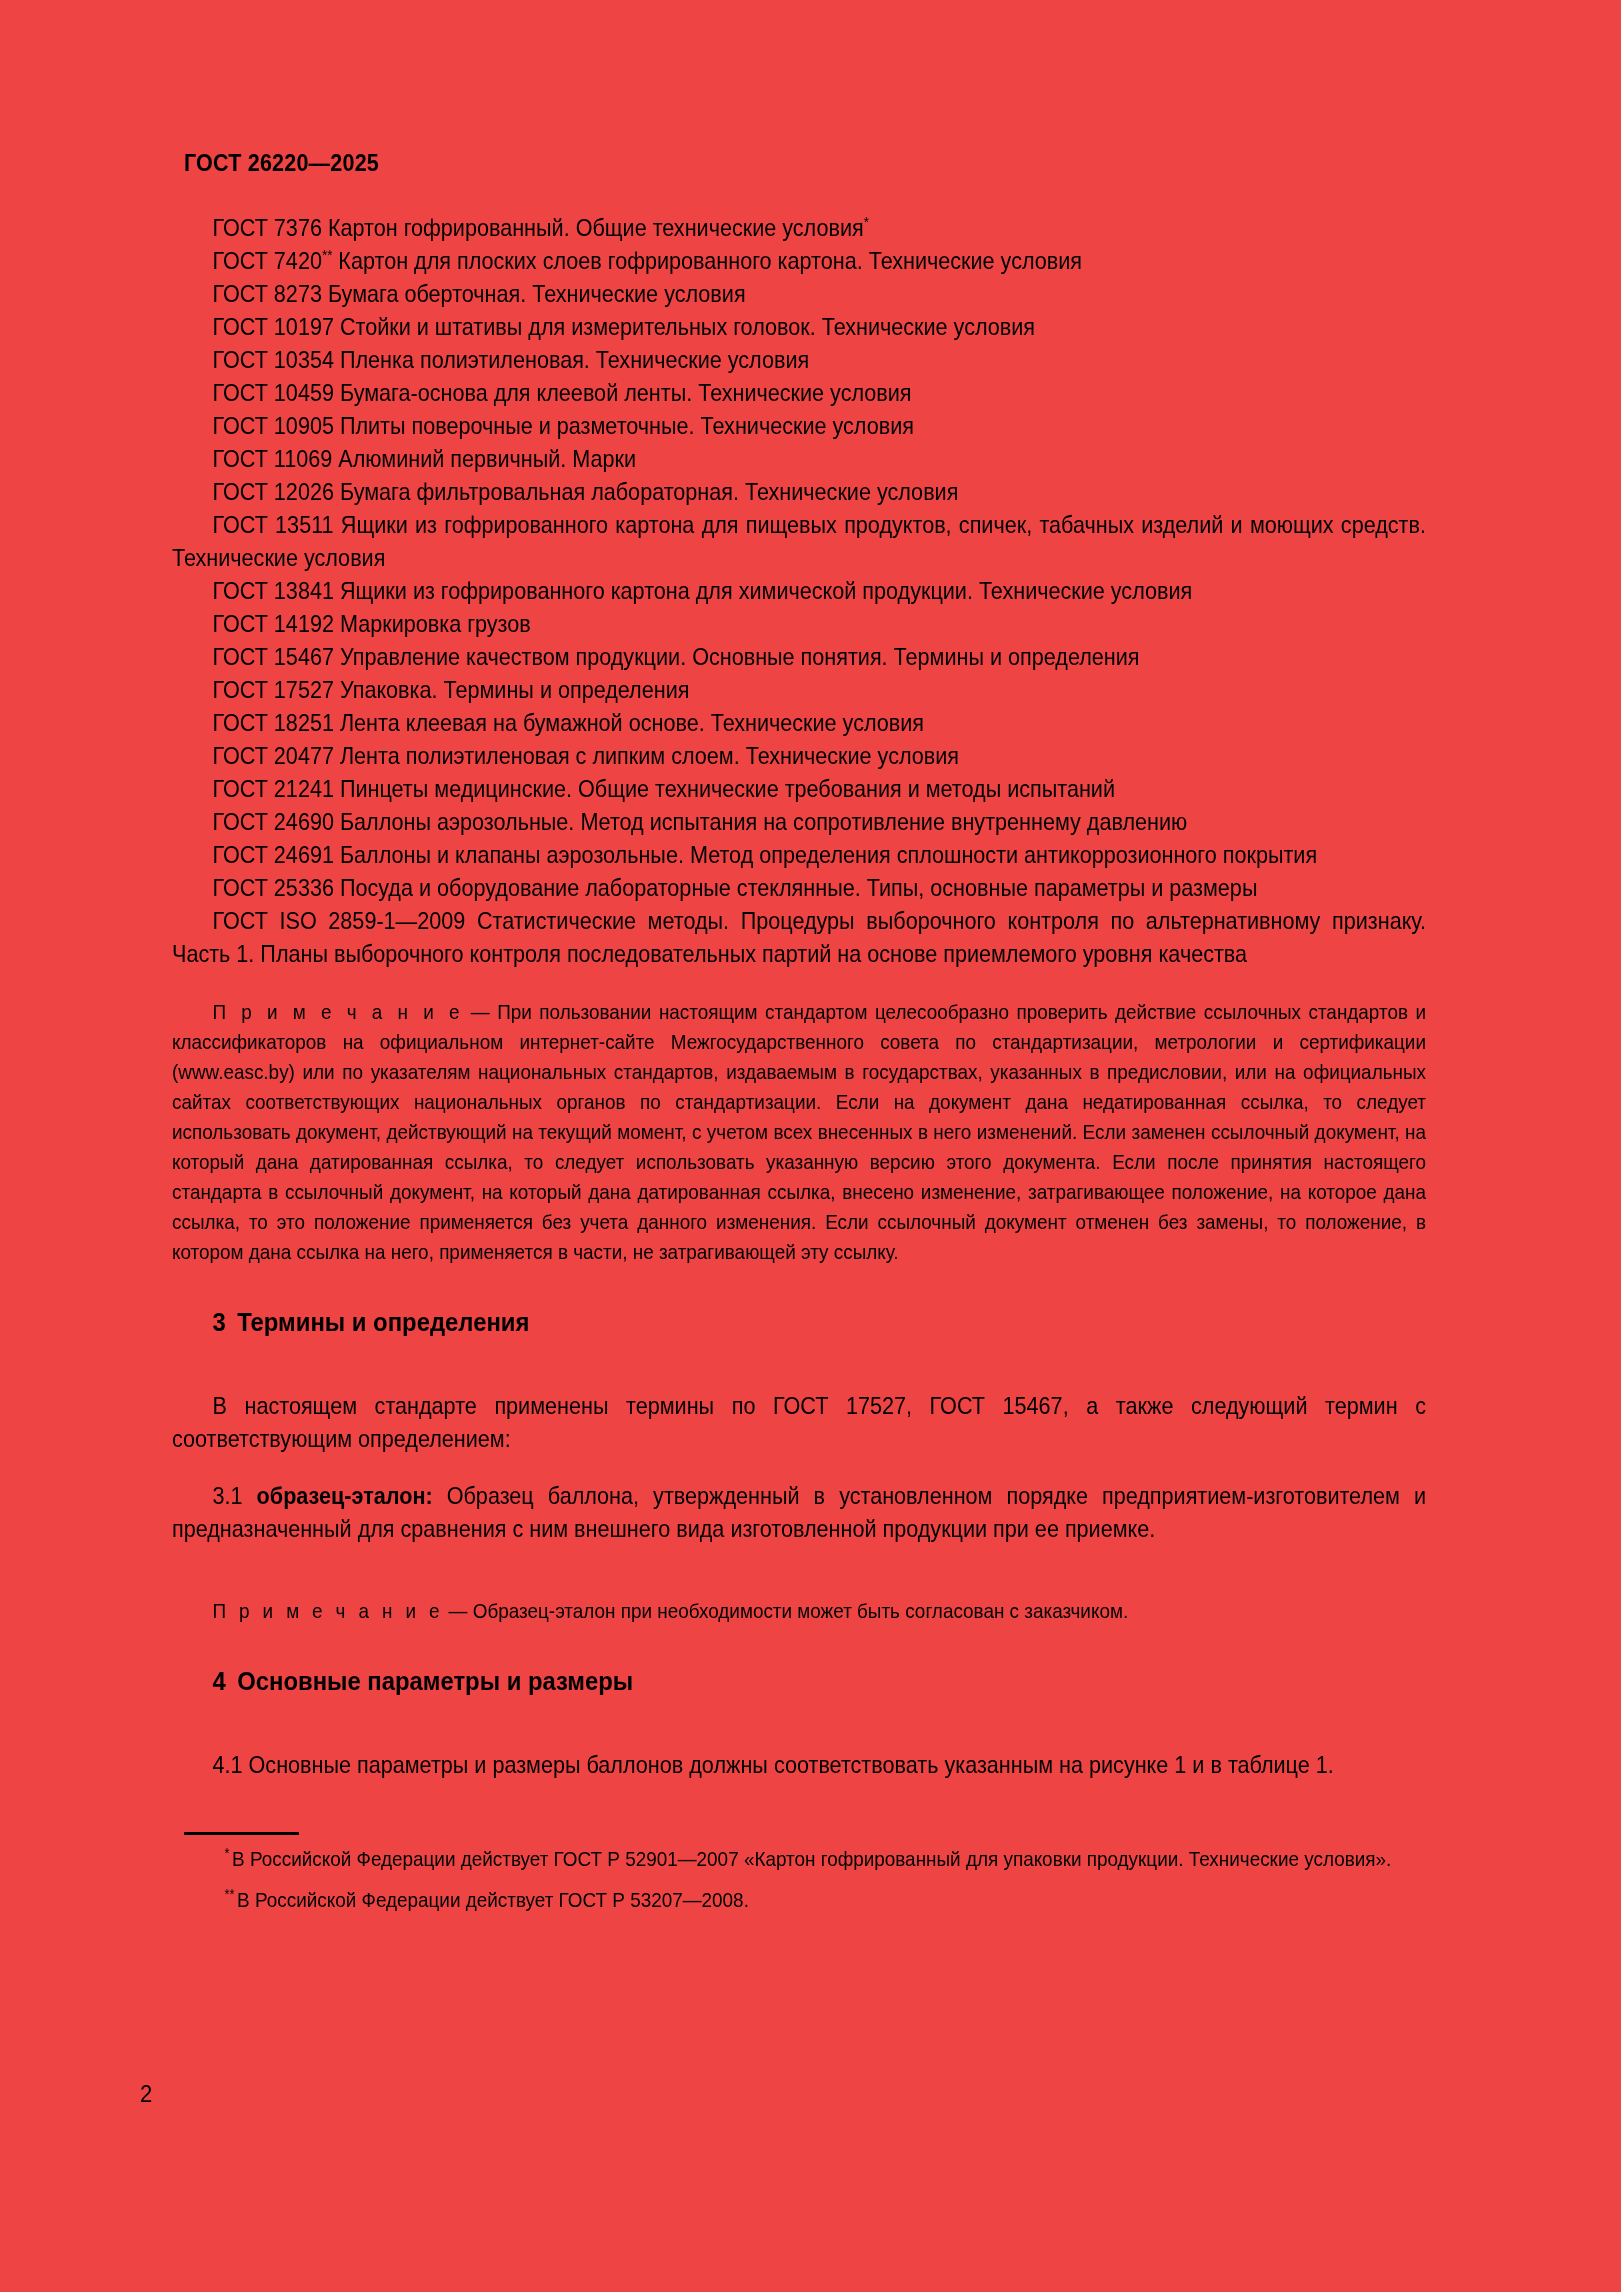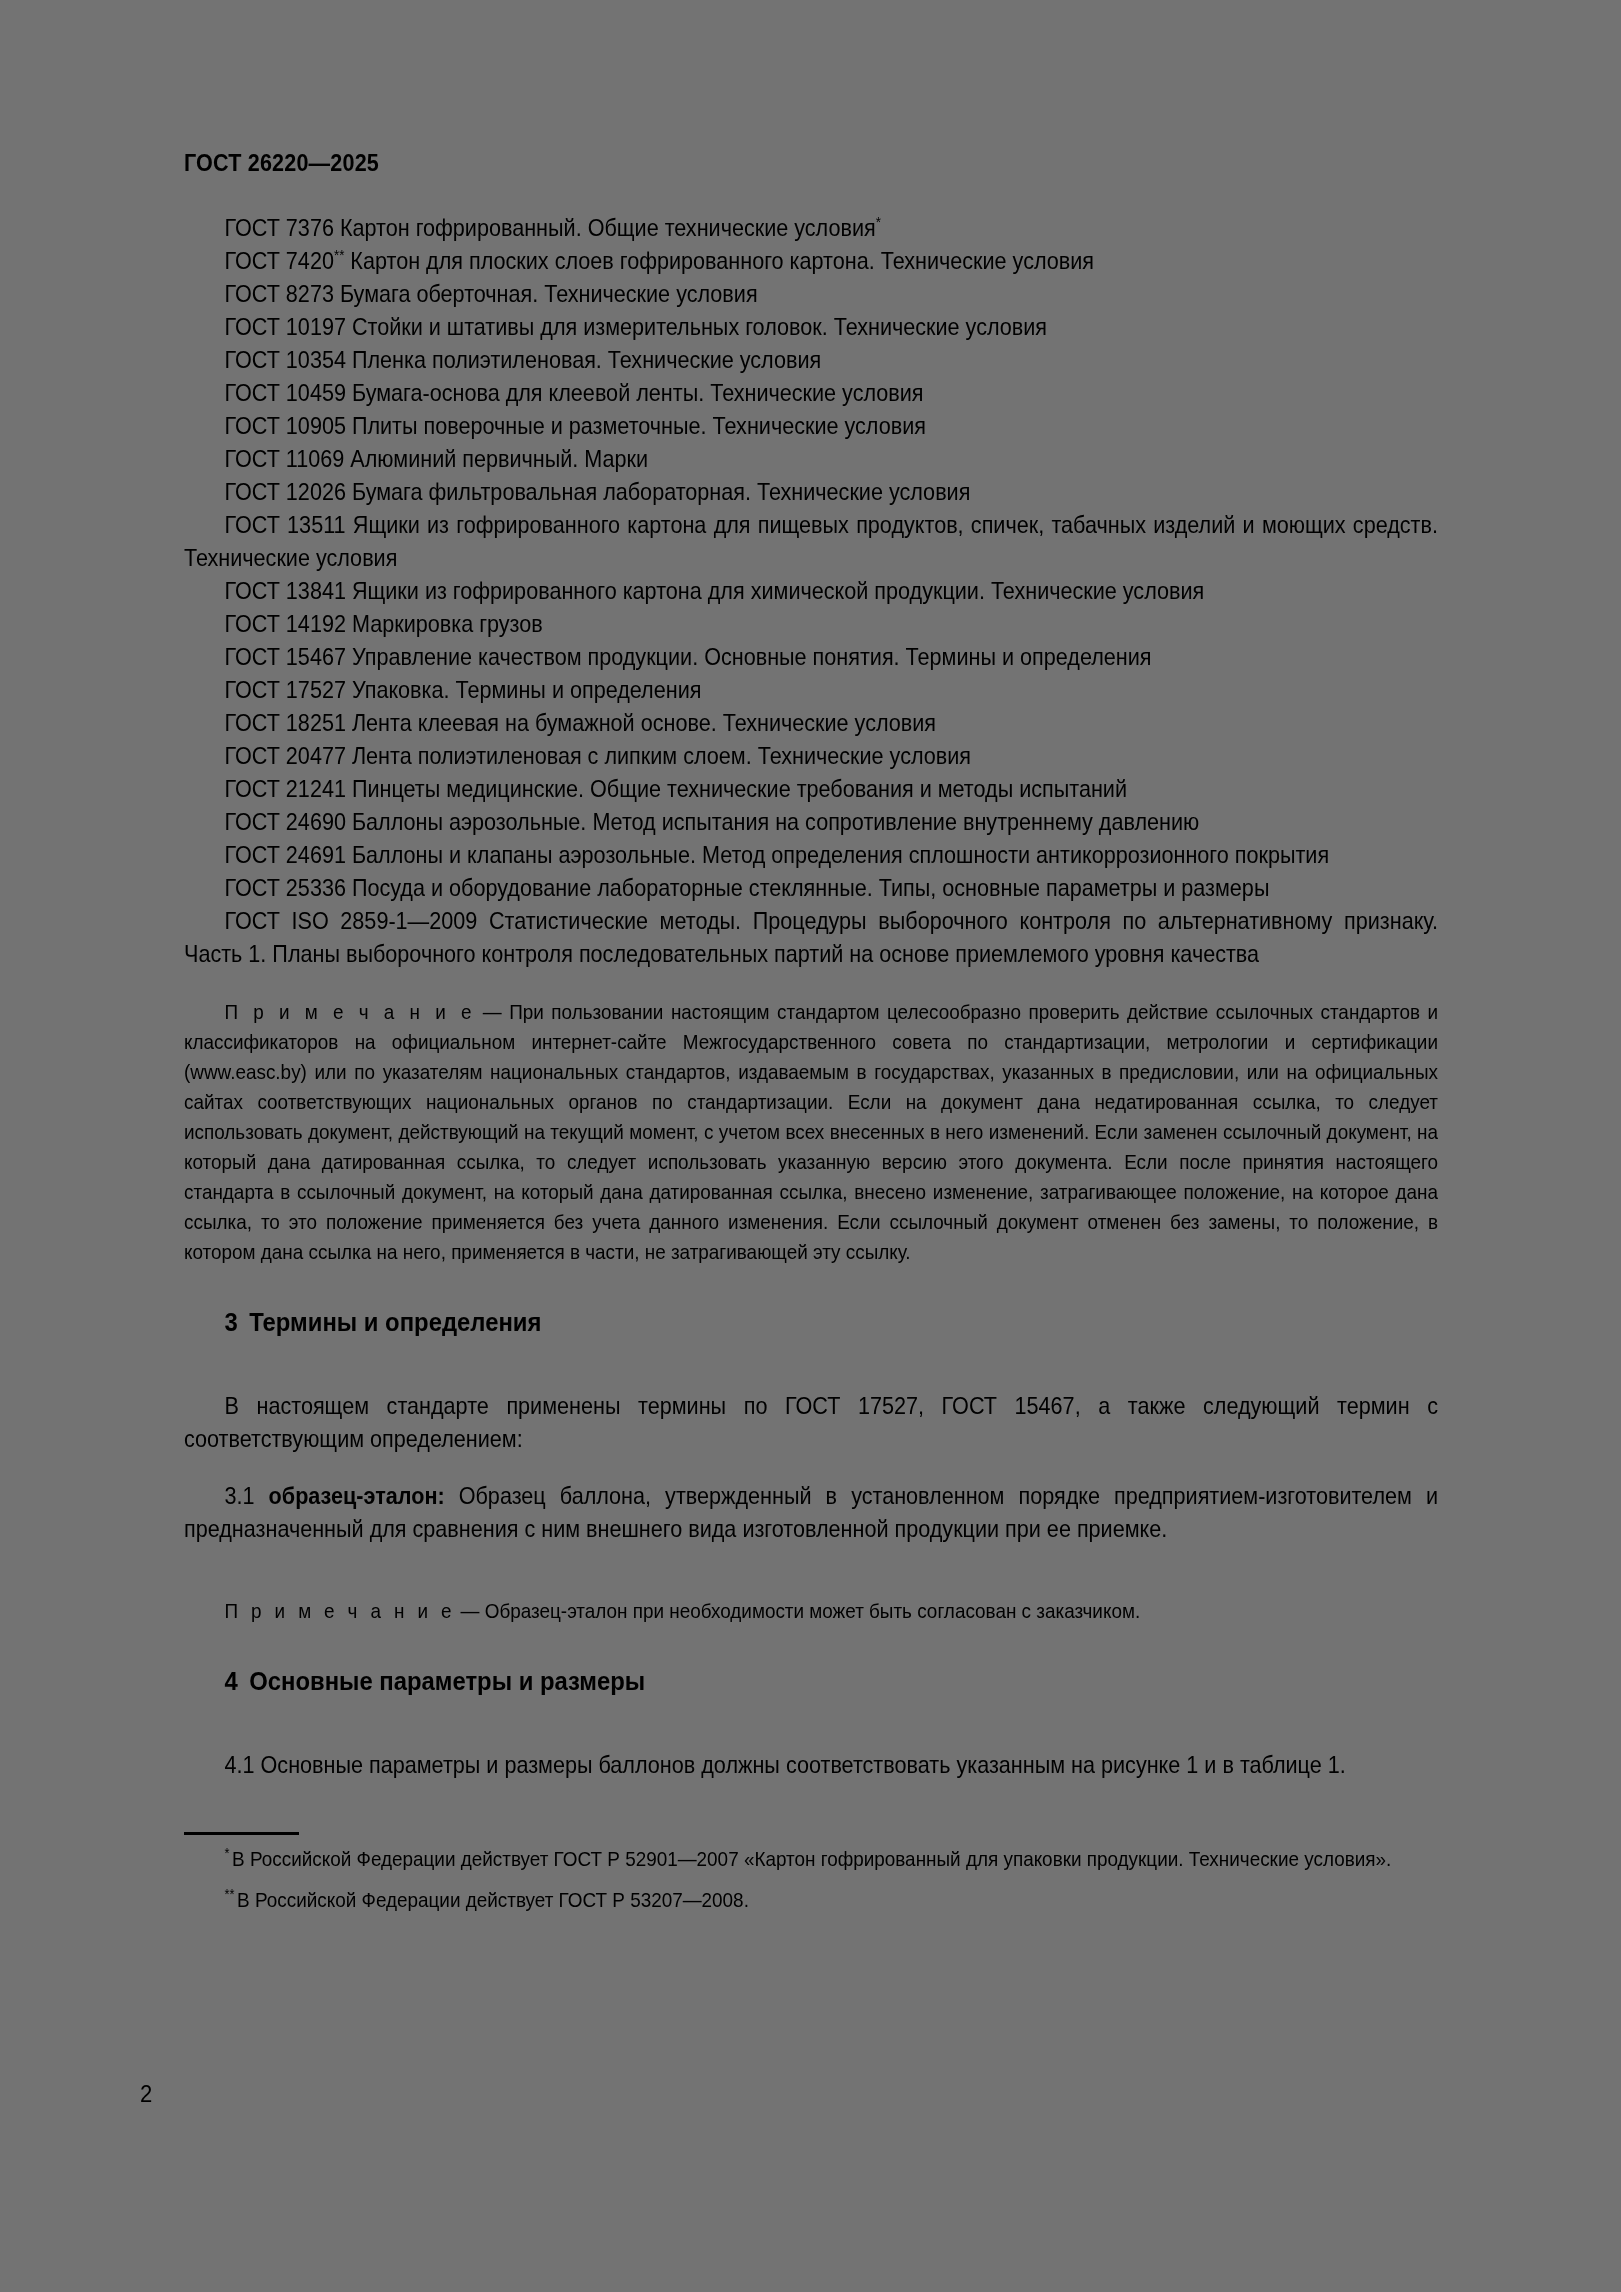--- a/index.html
+++ b/index.html
@@ -12,40 +12,40 @@
     height: 2293px;
     position: relative;
     font-family: "Liberation Sans", "DejaVu Sans", sans-serif;
     color: #000000;
     -webkit-font-smoothing: antialiased;
   }
 
   .page {
     position: absolute;
     inset: 0;
-    background: #737373;
+    background: #ef4444;
   }
 
   
   .running-head {
     position: absolute;
     left: 184px;
     top: 149px;
     font-size: 24.5px;
     font-weight: bold;
     letter-spacing: 0.2px;
     transform: scaleX(0.88);
     transform-origin: left top;
     white-space: nowrap;
   }
 
   
   .content {
     position: absolute;
-    left: 184px;
+    left: 172px;
     top: 211px;
     width: 1253px;
   }
 
   .body-text {
     font-size: 24px;
     line-height: 33px;
     text-align: justify;
     text-justify: inter-word;
     transform: scaleX(0.9);

